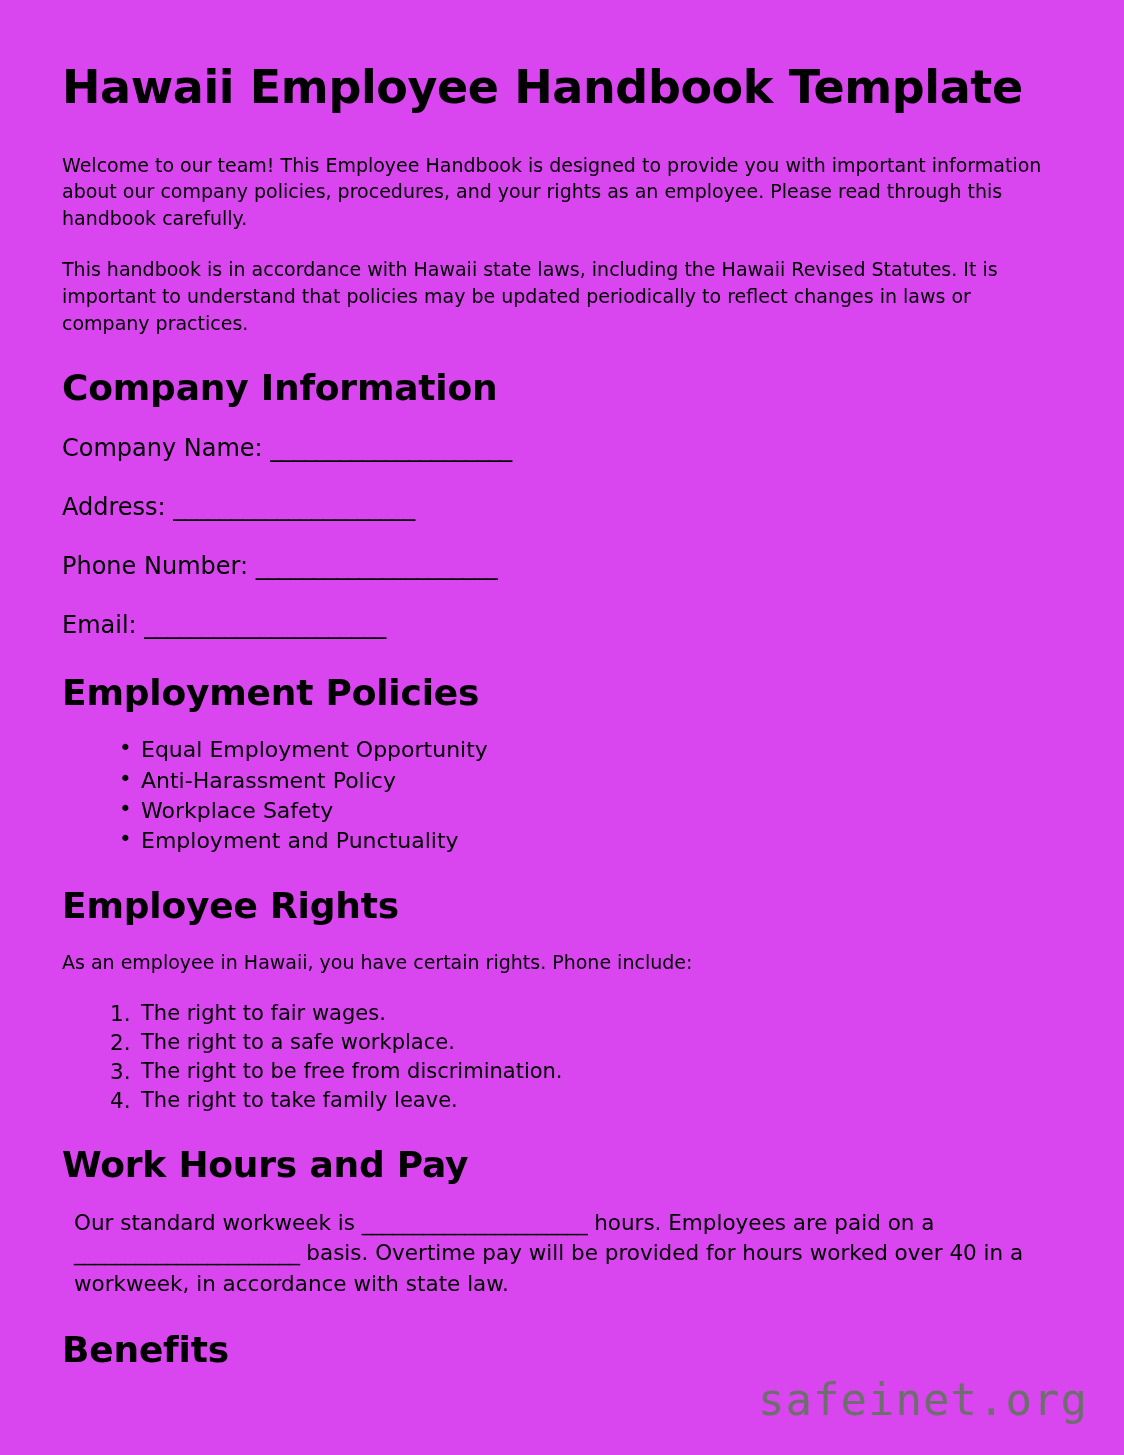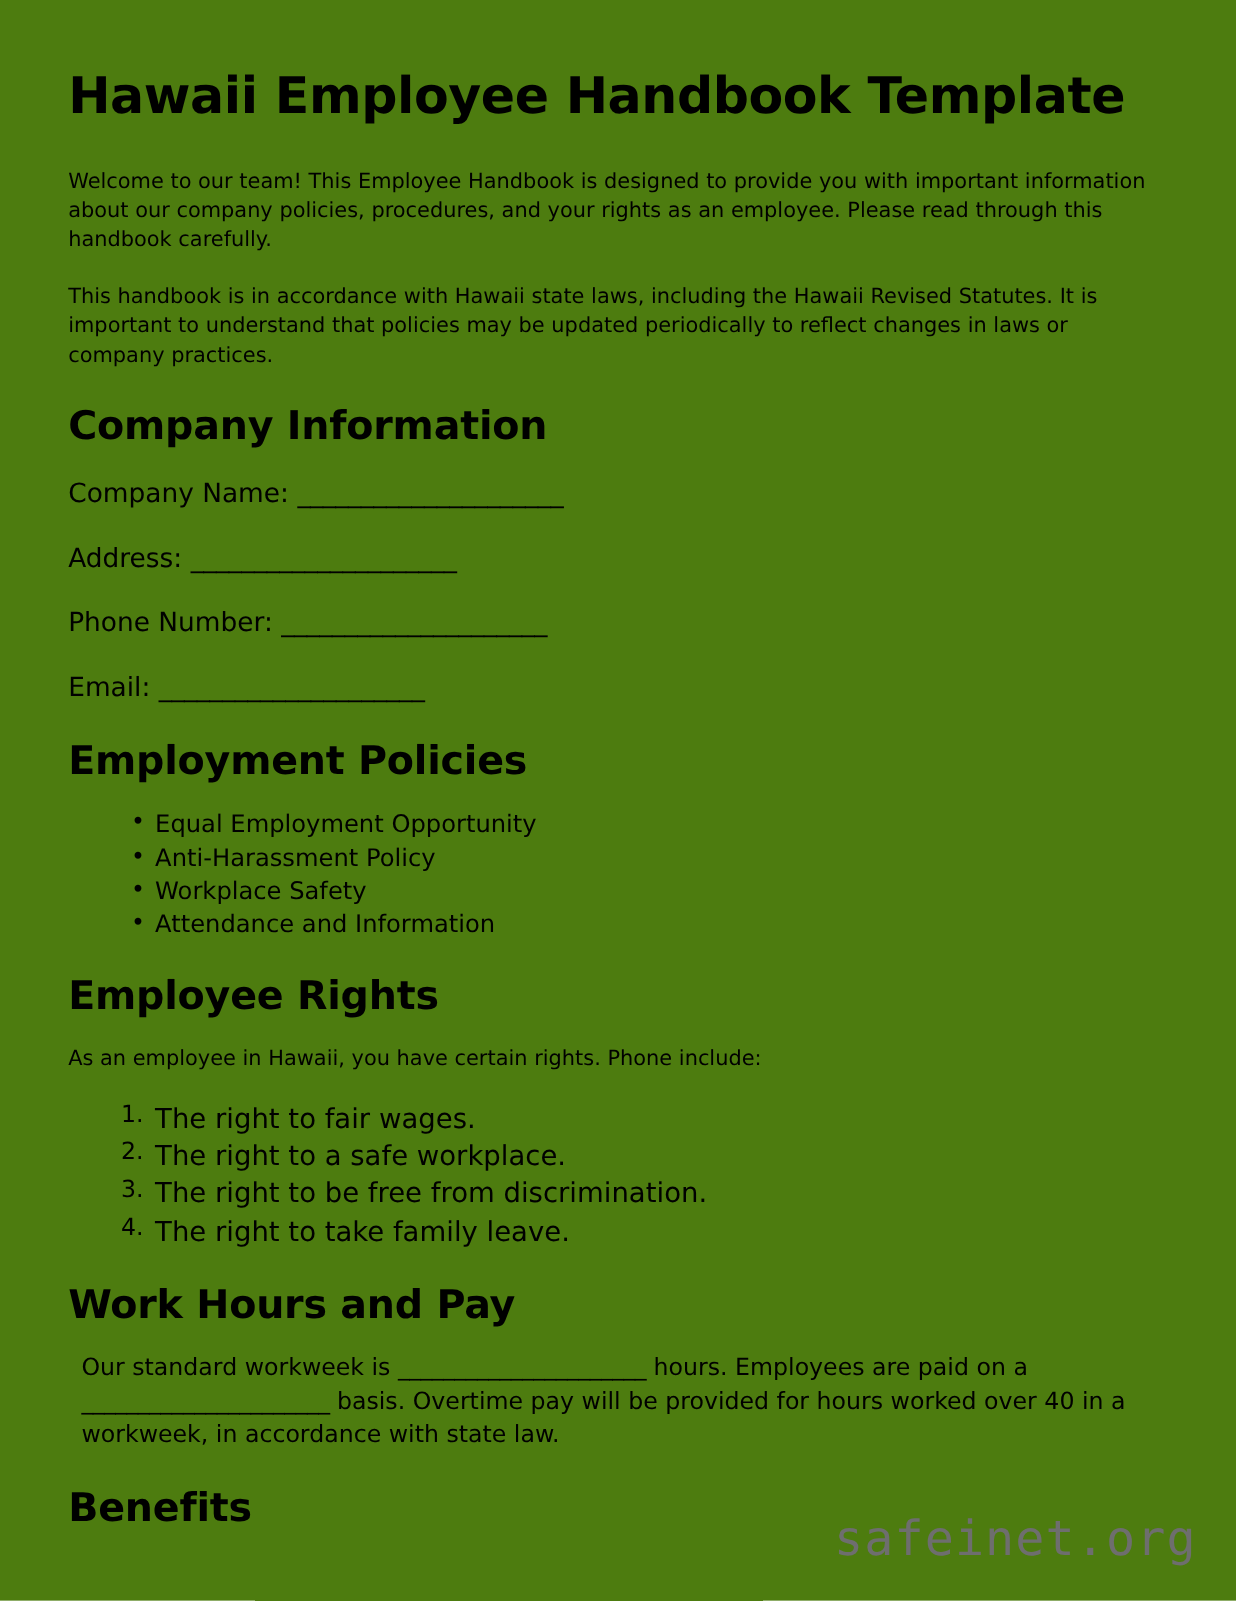--- a/index.html
+++ b/index.html
@@ -17,21 +17,21 @@
     color: #000000;
     -webkit-font-smoothing: antialiased;
   }
 
   .page {
     position: absolute;
     left: 0;
     top: 0;
     width: 1124px;
     height: 1455px;
-    background: #4d7c0f;
+    background: #d946ef;
     box-sizing: border-box;
     padding: 62px 66px 0 62px;
   }
 
   .doc-title {
     font-size: 46px;
     font-weight: bold;
     line-height: 1.12;
     letter-spacing: -0.4px;
     margin: 0 0 38px 0;
@@ -89,21 +89,21 @@
     line-height: 1.33;
   }
 
   ol.number-list {
     margin: 0 0 6px 0;
     padding: 0 0 0 48px;
     list-style: none;
     counter-reset: rights;
   }
   ol.number-list li {
-    font-size: 25px;
+    font-size: 21px;
     line-height: 1.33;
     position: relative;
     padding-left: 31px;
     margin: 0 0 1px 0;
     counter-increment: rights;
   }
   ol.number-list li::before {
     content: counter(rights) ".";
     position: absolute;
     left: 0;
@@ -153,21 +153,21 @@
 
   <p class="field-line"><span>Email:</span> <span class="blank">_____________________</span></p>
 
   <h2 class="section-heading">Employment Policies</h2>
 
 
   <ul class="bullet-list">
     <li>Equal Employment Opportunity</li>
     <li>Anti-Harassment Policy</li>
     <li>Workplace Safety</li>
-    <li>Attendance and Information</li>
+    <li>Employment and Punctuality</li>
   </ul>
 
   <h2 class="section-heading">Employee Rights</h2>
 
   <p class="para">As an employee in Hawaii, you have certain rights. Phone include:</p>
 
   <ol class="number-list">
     <li>The right to fair wages.</li>
     <li>The right to a safe workplace.</li>
     <li>The right to be free from discrimination.</li>

